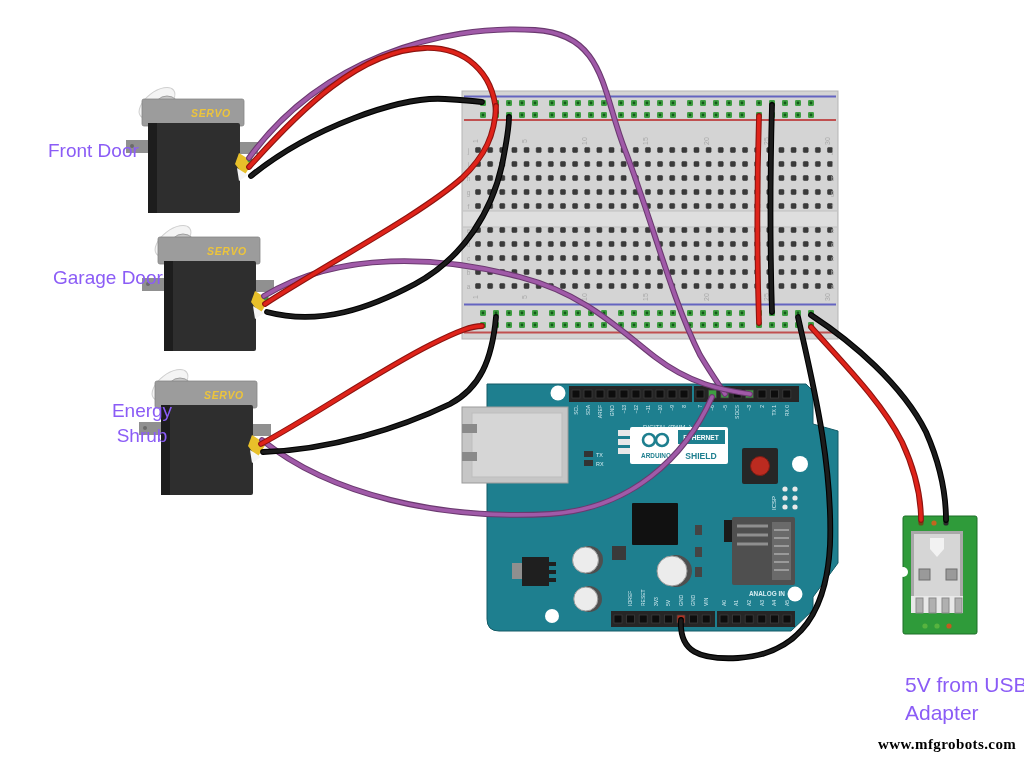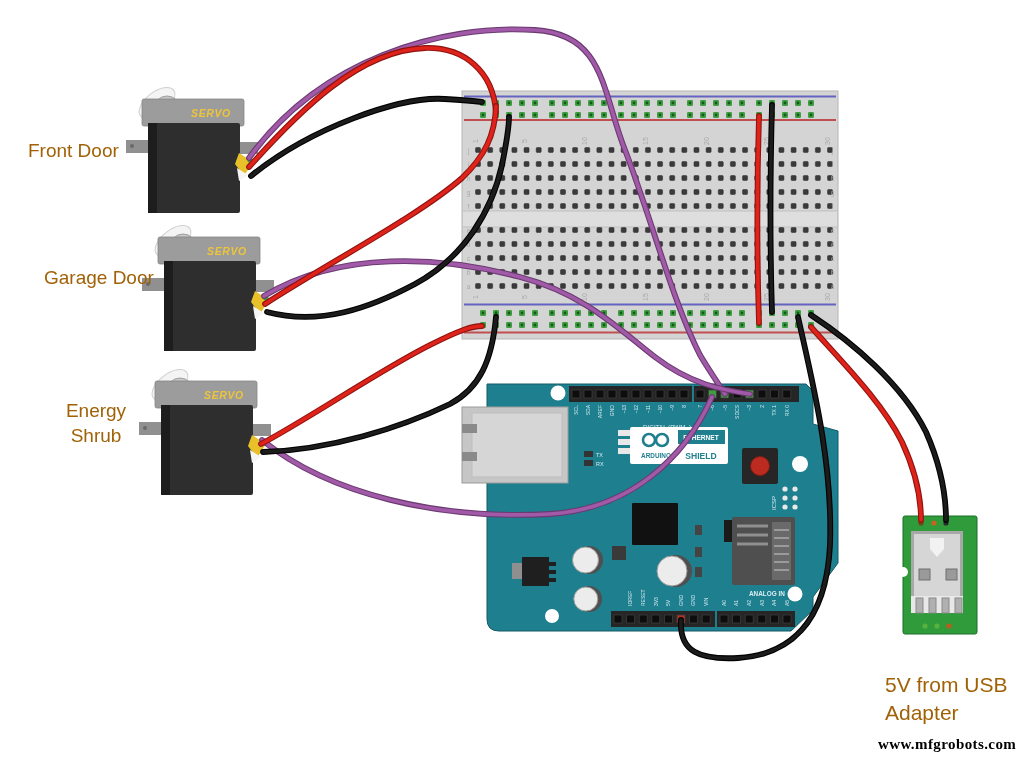--- a/index.html
+++ b/index.html
@@ -1,20 +1,20 @@
 <!DOCTYPE html>
 <html><head>
 <meta charset="utf-8">
 <style>
   html,body{margin:0;padding:0;background:#ffffff;}
   #stage{position:relative;width:1024px;height:762px;background:#ffffff;overflow:hidden;
          font-family:"Liberation Sans",sans-serif;}
   #stage svg{position:absolute;left:0;top:0;}
   svg text{font-family:"Liberation Sans",sans-serif;}
-  .figure-label{position:absolute;color:#a16207;font-size:19px;line-height:25px;white-space:pre-line;}
+  .figure-label{position:absolute;color:#8b5cf6;font-size:19px;line-height:25px;white-space:pre-line;margin-left:20px;}
   .usb-label{font-size:21px;line-height:27.5px;}
   .watermark{position:absolute;font-family:"Liberation Serif",serif;font-weight:600;
              font-size:15px;color:#000;letter-spacing:.4px;text-align:center;}
   .wire-core{fill:none;stroke-linecap:round;stroke-width:3.6px;}
   .wire-outline{fill:none;stroke-linecap:round;stroke-width:5.8px;}
 </style>
 </head>
 <body>
 
 <div id="stage">
@@ -833,20 +833,20 @@
     <path class="wire-outline" d="M681,620 C679,652 700,660 738,658 C788,655 826,625 830,545 C833,462 812,380 798,317" style="stroke: rgb(0, 0, 0);"></path>
         <path class="wire-core" d="M681,620 C679,652 700,660 738,658 C788,655 826,625 830,545 C833,462 812,380 798,317" style="stroke: rgb(28, 28, 28);"></path>
     <path class="wire-outline" d="M811,327 C842,362 882,402 902,442 C916,472 921,496 921,520" style="stroke: rgb(141, 20, 16);"></path>
         <path class="wire-core" d="M811,327 C842,362 882,402 902,442 C916,472 921,496 921,520" style="stroke: rgb(223, 35, 26);"></path>
     <path class="wire-outline" d="M811,315 C852,342 902,384 926,432 C941,466 946,496 946,520" style="stroke: rgb(0, 0, 0);"></path>
         <path class="wire-core" d="M811,315 C852,342 902,384 926,432 C941,466 946,496 946,520" style="stroke: rgb(28, 28, 28);"></path>
   </g>
 </svg>
 
 <div class="figure-label" style="left:28px;top:138px;width:125px;">Front Door</div>
-<div class="figure-label" style="left:44px;top:265px;width:135px;">Garage Door</div>
-<div class="figure-label" style="left:58px;top:398px;width:76px;text-align:center;">Energy
+<div class="figure-label" style="left:33px;top:265px;width:135px;">Garage Door</div>
+<div class="figure-label" style="left:84px;top:398px;width:76px;text-align:center;">Energy
 Shrub</div>
 <div class="figure-label usb-label" style="left:885px;top:671px;width:140px;">5V from USB
 Adapter</div>
 <div class="watermark" style="left:878px;top:736px;width:134px;">www.mfgrobots.com</div>
 
 </div>
 
 </body></html>

